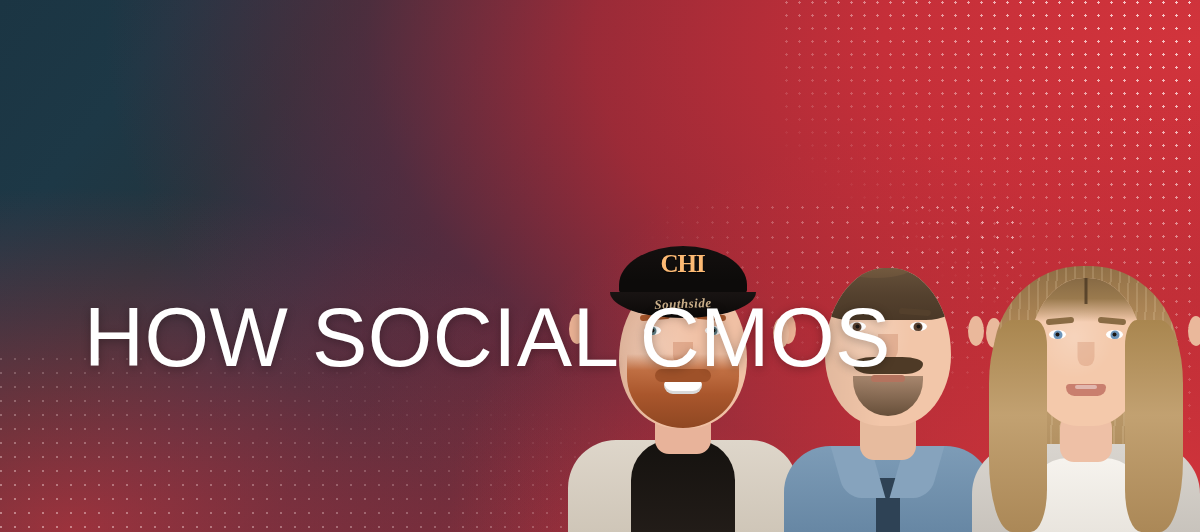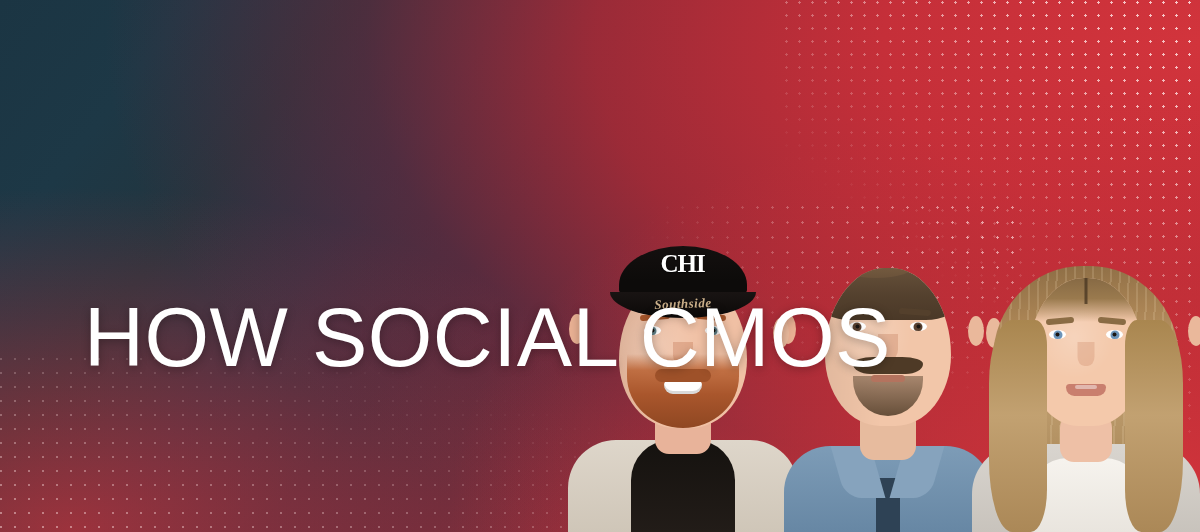--- a/index.html
+++ b/index.html
@@ -161,21 +161,21 @@
     background:linear-gradient(180deg,#14100f 0%,#0d0b0a 70%);
     border-radius:58% 58% 12% 12%/90% 90% 14% 14%;
   }
   .p1 .cap-brim{
     position:absolute;left:0;right:0;bottom:0;height:26px;
     background:linear-gradient(180deg,#191413 0%,#0b0908 100%);
     border-radius:0 0 50% 50%/0 0 100% 100%;
   }
   .p1 .cap-logo{
     position:absolute;left:50%;transform:translateX(-50%);top:5px;
-    color:#ffffff;font-family:"Liberation Serif", serif;font-weight:700;
+    color:#fdba74;font-family:"Liberation Serif", serif;font-weight:700;
     font-size:25px;line-height:25px;letter-spacing:-1px;
     text-shadow:0 1px 1px rgba(0,0,0,.6);
   }
   .p1 .cap-brim-text{
     position:absolute;left:50%;transform:translateX(-50%) rotate(-2deg);bottom:6px;
     color:#cbb08a;font-family:"Liberation Serif", serif;font-style:italic;font-weight:700;
     font-size:13px;letter-spacing:.5px;
   }
 
   

